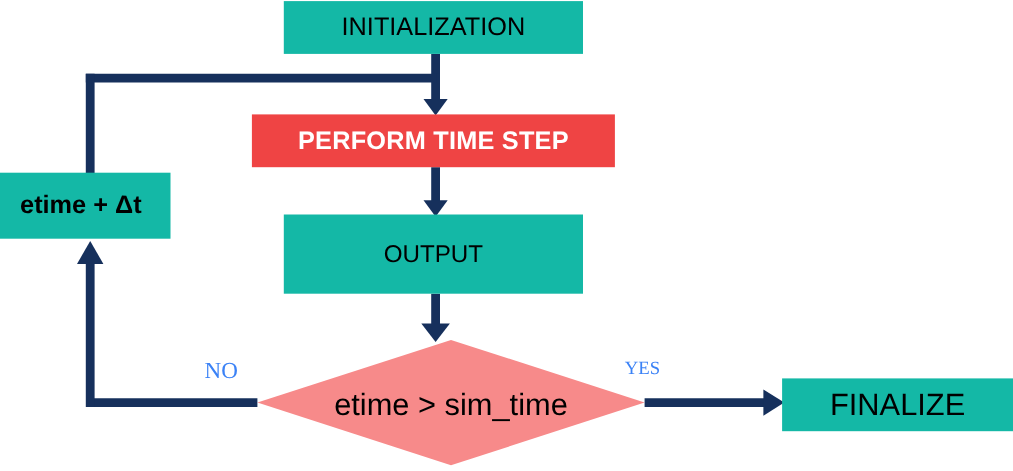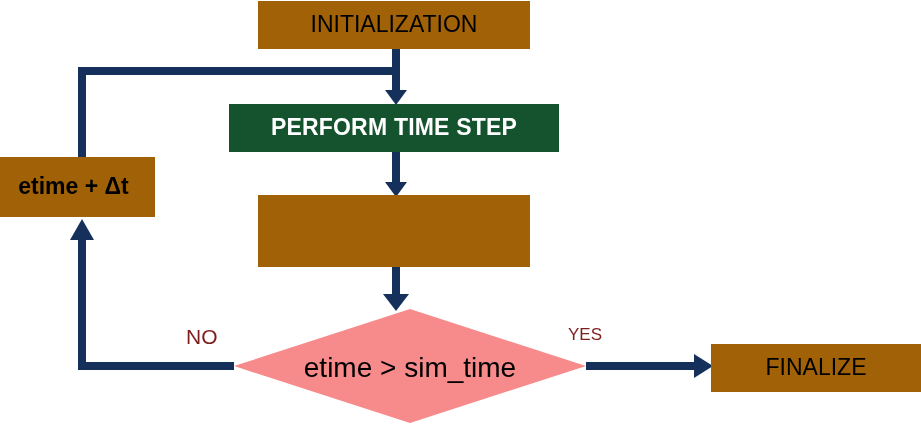--- a/index.html
+++ b/index.html
@@ -30,35 +30,36 @@
     box-sizing: border-box;
     display: flex;
     align-items: center;
     justify-content: center;
     text-align: center;
     line-height: 1.12;
     color: #000000;
     z-index: 3;
   }
   .node-proc {
-    background: #a16207;
+    background: #14b8a6;
   }
   .node-proc-dark {
-    background: #14532d;
+    background: #ef4444;
     color: #ffffff;
     font-weight: bold;
   }
   .node-label-stack {
     display: block;
   }
   .edge-label {
     position: absolute;
-    color: #7f1d1d;
+    color: #3b82f6;
     white-space: nowrap;
     z-index: 4;
+    font-family: Liberation Serif, serif;
   }
   
   #node-initialization {
     left: 258px; top: 1px; width: 272px; height: 48px;
     font-size: 23px;
   }
   #node-perform-time-step {
     left: 229px; top: 104px; width: 330px; height: 48px;
     font-size: 23px;
     letter-spacing: 0.2px;
@@ -67,21 +68,21 @@
     left: 258px; top: 195px; width: 272px; height: 72px;
     font-size: 22px;
   }
   #node-etime-increment {
     left: -8px; top: 157px; width: 163px; height: 60px;
     font-size: 23px;
     font-weight: bold;
   }
   #node-finalize {
     left: 711px; top: 344px; width: 210px; height: 48px;
-    font-size: 23px;
+    font-size: 28px;
   }
   #decision-text {
     position: absolute;
     left: 230px; top: 352px; width: 360px;
     text-align: center;
     font-size: 28px;
     color: #000000;
     z-index: 3;
   }
   #label-no {
@@ -129,20 +130,21 @@
   <div class="node node-proc" id="node-initialization">
     <span>INITIALIZATION</span>
   </div>
 
   <div class="node node-proc node-proc-dark" id="node-perform-time-step">
     <span>PERFORM TIME STEP</span>
   </div>
 
   <div class="node node-proc" id="node-output">
     <span class="node-label-stack">
+      <span style="display:block">OUTPUT</span>
     </span>
   </div>
 
   <div class="node node-proc" id="node-etime-increment">
     <span>etime + Δt</span>
   </div>
 
   <div id="decision-text">etime &gt; sim_time</div>
 
   <div class="node node-proc" id="node-finalize">

